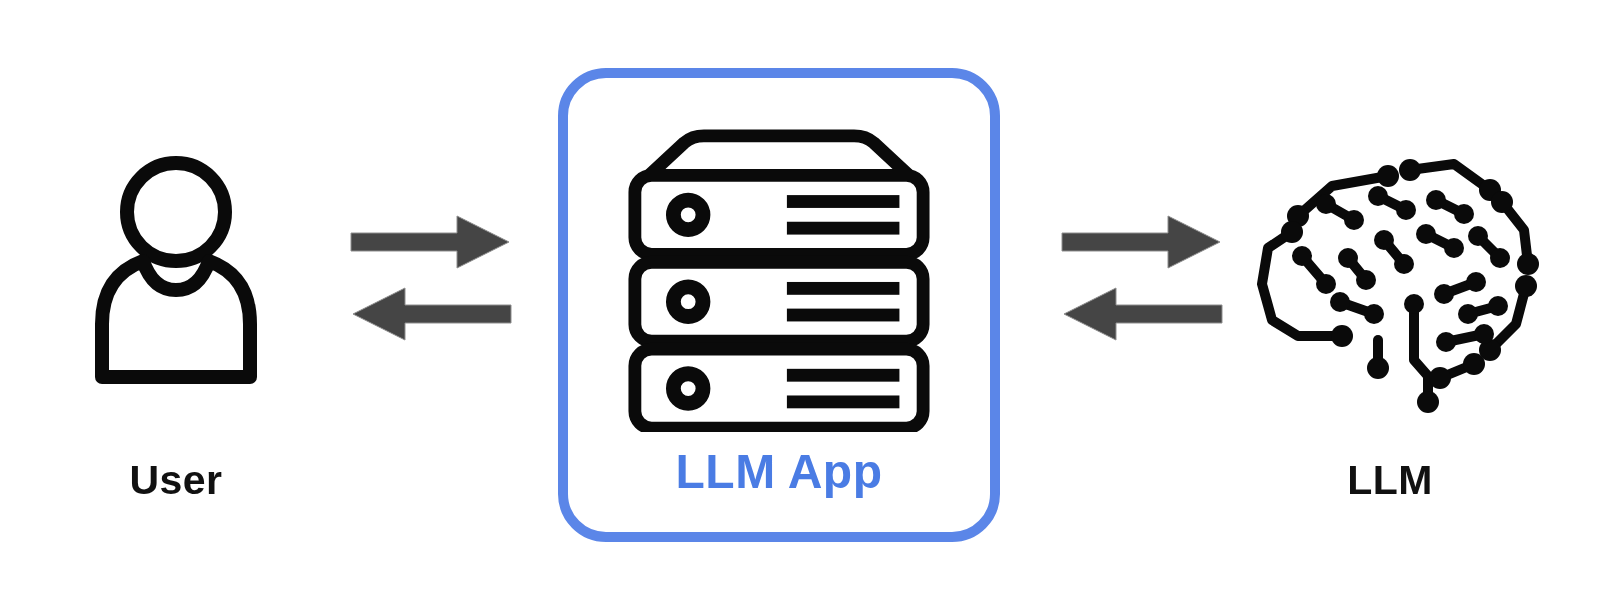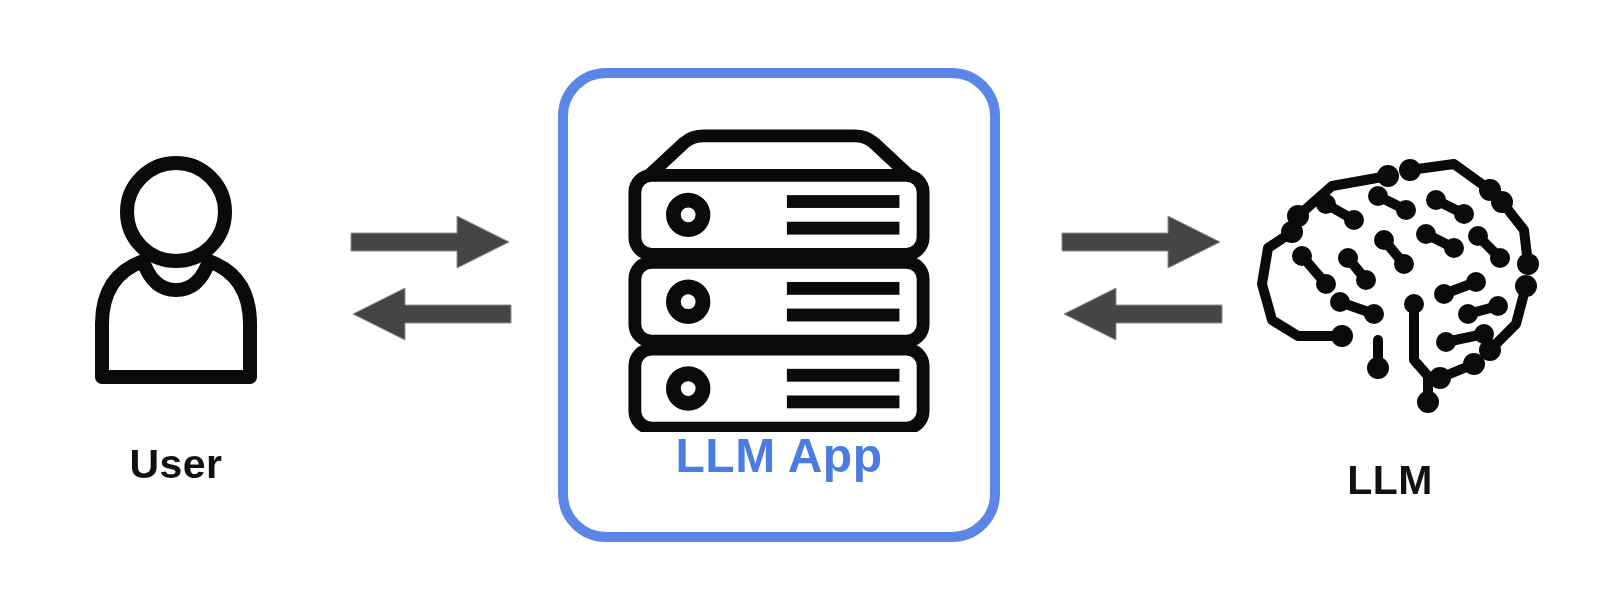--- a/index.html
+++ b/index.html
@@ -5,30 +5,30 @@
   html,body{margin:0;padding:0;background:#ffffff;}
   #canvas{
     position:relative;width:1600px;height:600px;background:#ffffff;overflow:hidden;
     font-family:"Liberation Sans",sans-serif;
   }
   .node{position:absolute;display:flex;flex-direction:column;align-items:center;}
   .node-label{font-weight:700;color:#111111;font-size:41px;line-height:1;letter-spacing:0.5px;}
 
   
   #user-node{left:70px;top:156px;width:212px;}
-  #user-node .node-label{margin-top:56px;}
+  #user-node .node-label{margin-top:72px;}
 
   
   #llm-app-node{
     left:558px;top:68px;width:442px;height:474px;box-sizing:border-box;
     border:10px solid #5b86e8;border-radius:48px;background:#ffffff;
     display:flex;flex-direction:column;align-items:center;
   }
   #llm-app-node .server-icon{margin-top:48px;}
-  #llm-app-node .node-label{color:#4a7ce4;font-size:48px;margin-top:0;}
+  #llm-app-node .node-label{color:#4a7ce4;font-size:48px;margin-top:16px;}
 
   
   #llm-node{left:1238px;top:134px;width:304px;}
   #llm-node .node-label{margin-top:36px;}
 
   
   .arrow-pair{position:absolute;display:flex;flex-direction:column;gap:14px;}
   #arrows-user-app{left:350px;top:213px;}
   #arrows-app-llm{left:1061px;top:213px;}
   .arrow{display:block;}

